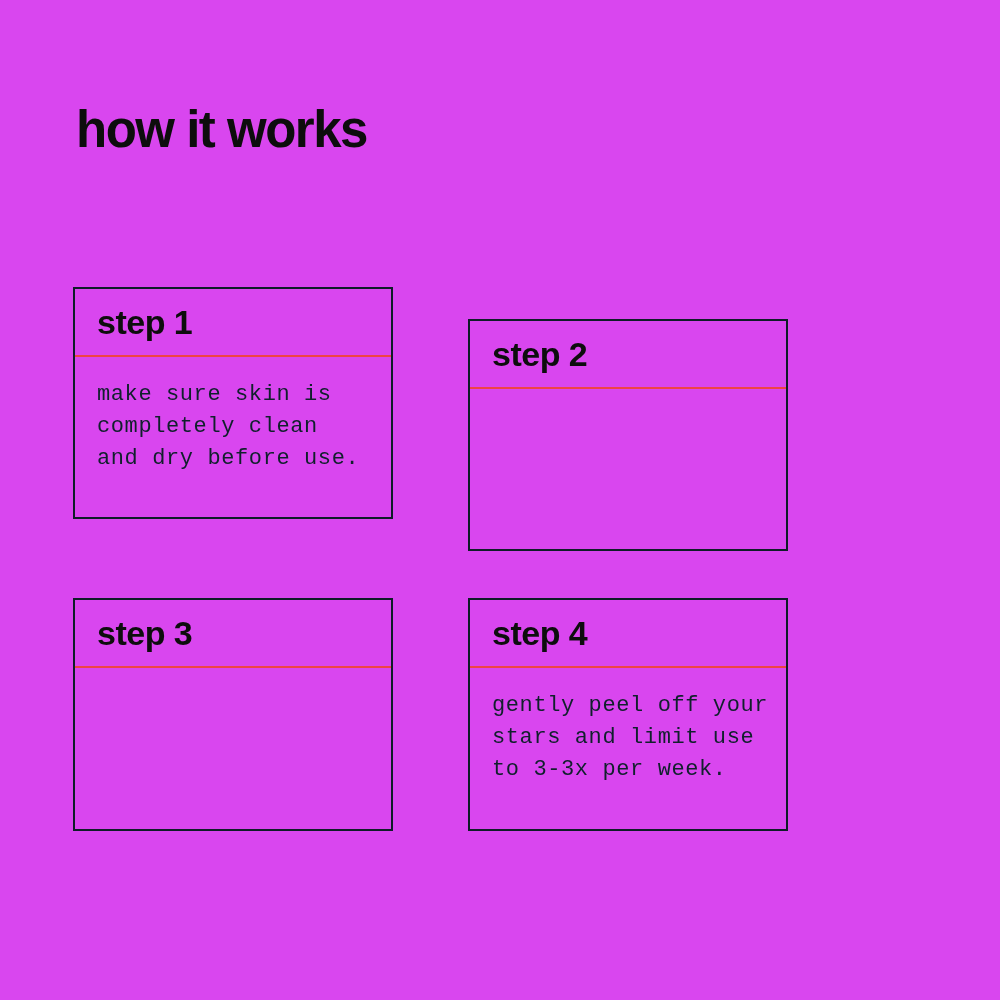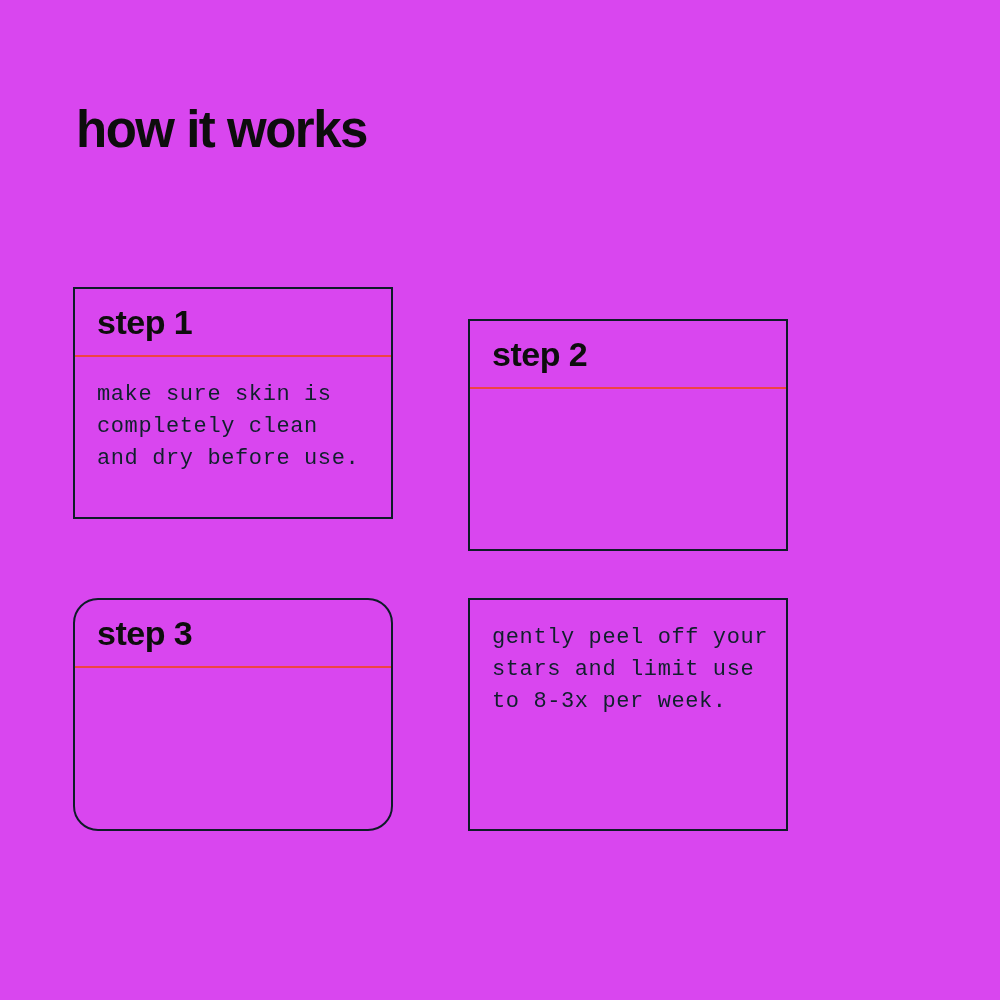--- a/index.html
+++ b/index.html
@@ -27,21 +27,21 @@
   .step-box {
     position: absolute;
     width: 320px;
     height: 232px;
     border: 2px solid #0e1c28;
     display: flex;
     flex-direction: column;
   }
   .step-box.pos-1 { left: 73px;  top: 287px; }
   .step-box.pos-2 { left: 468px; top: 287px; margin-top: 32px; }
-  .step-box.pos-3 { left: 73px;  top: 598px; height: 233px; border-radius: 25px; }
+  .step-box.pos-3 { left: 73px;  top: 598px; height: 233px; }
   .step-box.pos-4 { left: 468px; top: 598px; height: 233px; }
   .step-header {
     height: 68px;
     flex: 0 0 68px;
     border-bottom: 2px solid #ef4444;
     display: flex;
     align-items: center;
     padding-left: 22px;
     font-size: 34px;
     font-weight: 800;
@@ -74,18 +74,19 @@
 
   <div class="step-box pos-2">
     <div class="step-header">step 2</div>
   </div>
 
   <div class="step-box pos-3">
     <div class="step-header">step 3</div>
   </div>
 
   <div class="step-box pos-4">
+    <div class="step-header">step 4</div>
     <div class="step-body">gently peel off your
 stars and limit use
-to 8-3x per week.</div>
+to 3-3x per week.</div>
   </div>
 
 </div>
 
 </body></html>

